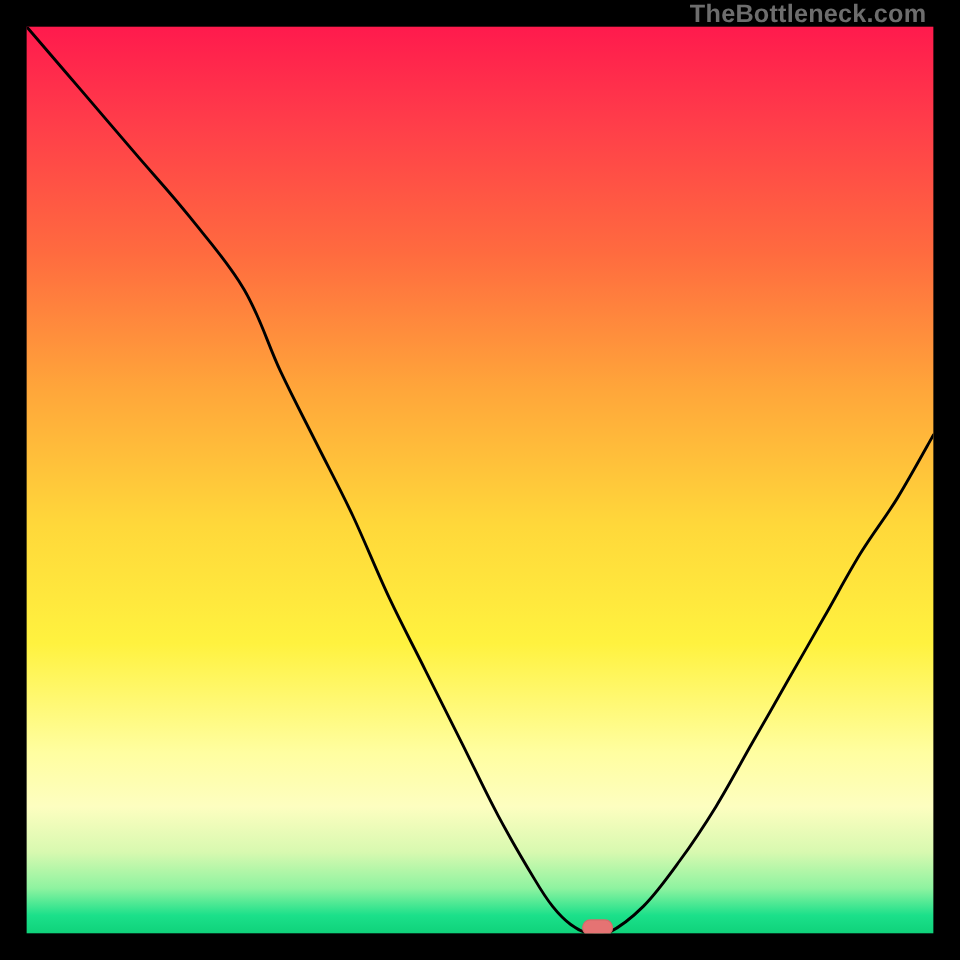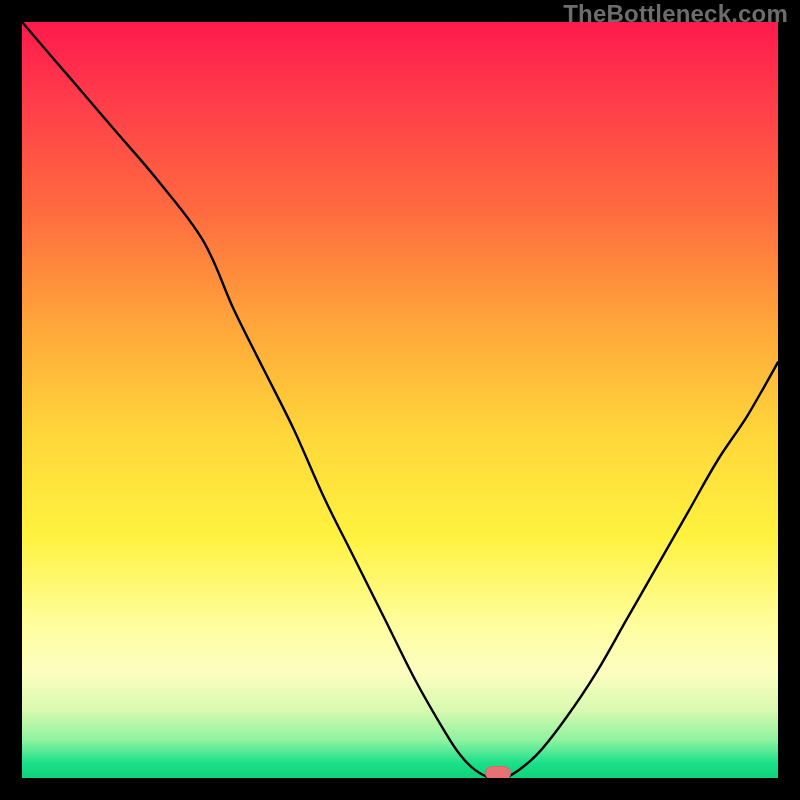--- a/index.html
+++ b/index.html
@@ -41,23 +41,23 @@
       #fdfec0 86%,
       #d8f9b0 91%,
       #8ef3a0 95%,
       #1be08a 98%,
       #0fd27a 100%
     );
   }
   .watermark {
     position: absolute;
     top: 0px;
-    right: 12px;
+    right: 28px;
     font-family: Arial, Helvetica, sans-serif;
-    font-size: 24px;
+    font-size: 21px;
     font-weight: 600;
     color: #6d6d6d;
     letter-spacing: 0.2px;
     margin-left: 25px;
   }
   svg.curve {
     position: absolute;
     inset: 0;
     width: 756px;
     height: 756px;

